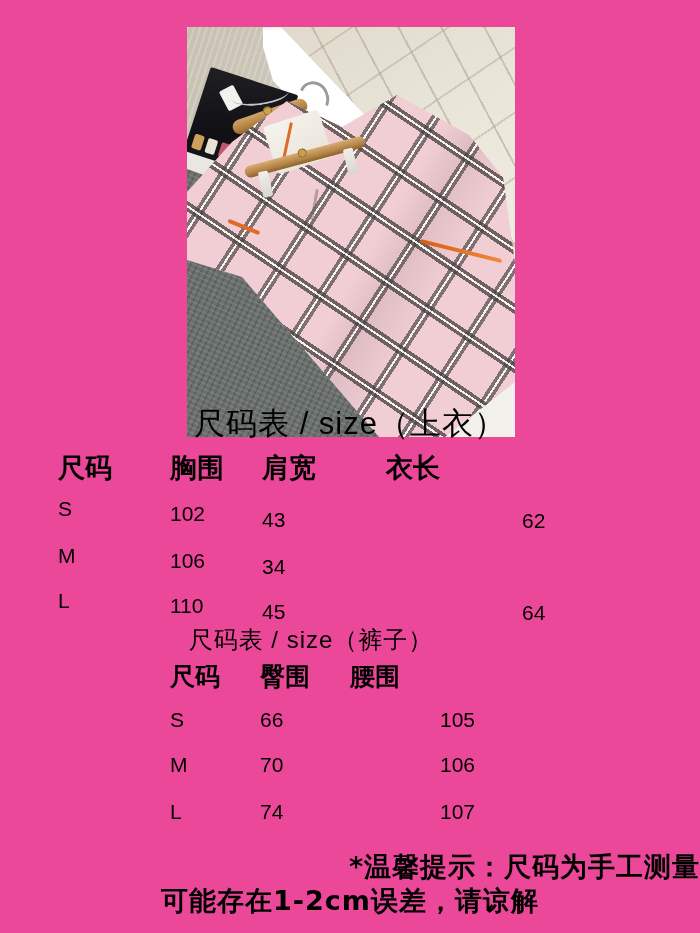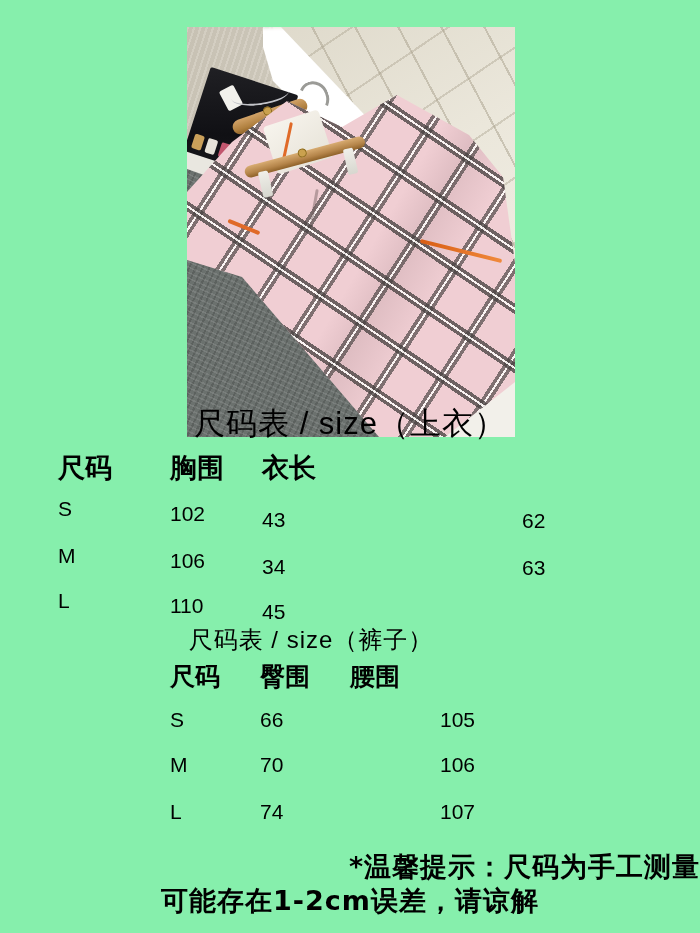--- a/index.html
+++ b/index.html
@@ -1,16 +1,16 @@
 <!DOCTYPE html>
 <html><head>
 <meta charset="utf-8">
 <style>
   html,body{margin:0;padding:0;background:#ffffff;}
-  .page{position:relative;width:700px;height:933px;background:#86efac;overflow:hidden;
+  .page{position:relative;width:700px;height:933px;background:#ec4899;overflow:hidden;
         font-family:"Liberation Sans","DejaVu Sans",sans-serif;color:#000;text-decoration:underline;}
 
   
   .photo{position:absolute;left:187px;top:27px;width:328px;height:410px;overflow:hidden;
          background:#d5cfc2;}
   .photo *{position:absolute;}
   .wall{inset:0;
         background-image:
           repeating-linear-gradient(108deg, rgba(255,255,255,.10) 0 2px, rgba(0,0,0,.03) 2px 6px),
           linear-gradient(115deg,#cdc7b9,#d8d2c5 45%,#dcd6c9);}
@@ -140,41 +140,42 @@
       <span class="knob"></span>
     </div>
   </div>
 
   <div class="title1">尺码表 / size（上衣）</div>
 
   <div class="tbl t1">
     <div class="row head">
       <span class="c0">尺码</span>
       <span class="c1">胸围</span>
+      <span class="c2">肩宽</span>
       <span class="c4">衣长</span>
     </div>
     <div class="row data r1">
       <span class="c0">S</span>
       <span class="c1">102</span>
       <span class="c2">43</span>
       <span class="c3"></span>
       <span class="c4">62</span>
     </div>
     <div class="row data r2">
       <span class="c0">M</span>
       <span class="c1">106</span>
       <span class="c2">34</span>
       <span class="c3"></span>
-      <span class="c4">63</span>
     </div>
     <div class="row data r3">
       <span class="c0">L</span>
       <span class="c1">110</span>
       <span class="c2">45</span>
       <span class="c3"></span>
+      <span class="c4">64</span>
     </div>
   </div>
 
   <div class="title2">尺码表 / size（裤子）</div>
 
   <div class="tbl t2">
     <div class="row head">
       <span>尺码</span>
       <span>臀围</span>
       <span>腰围</span>

